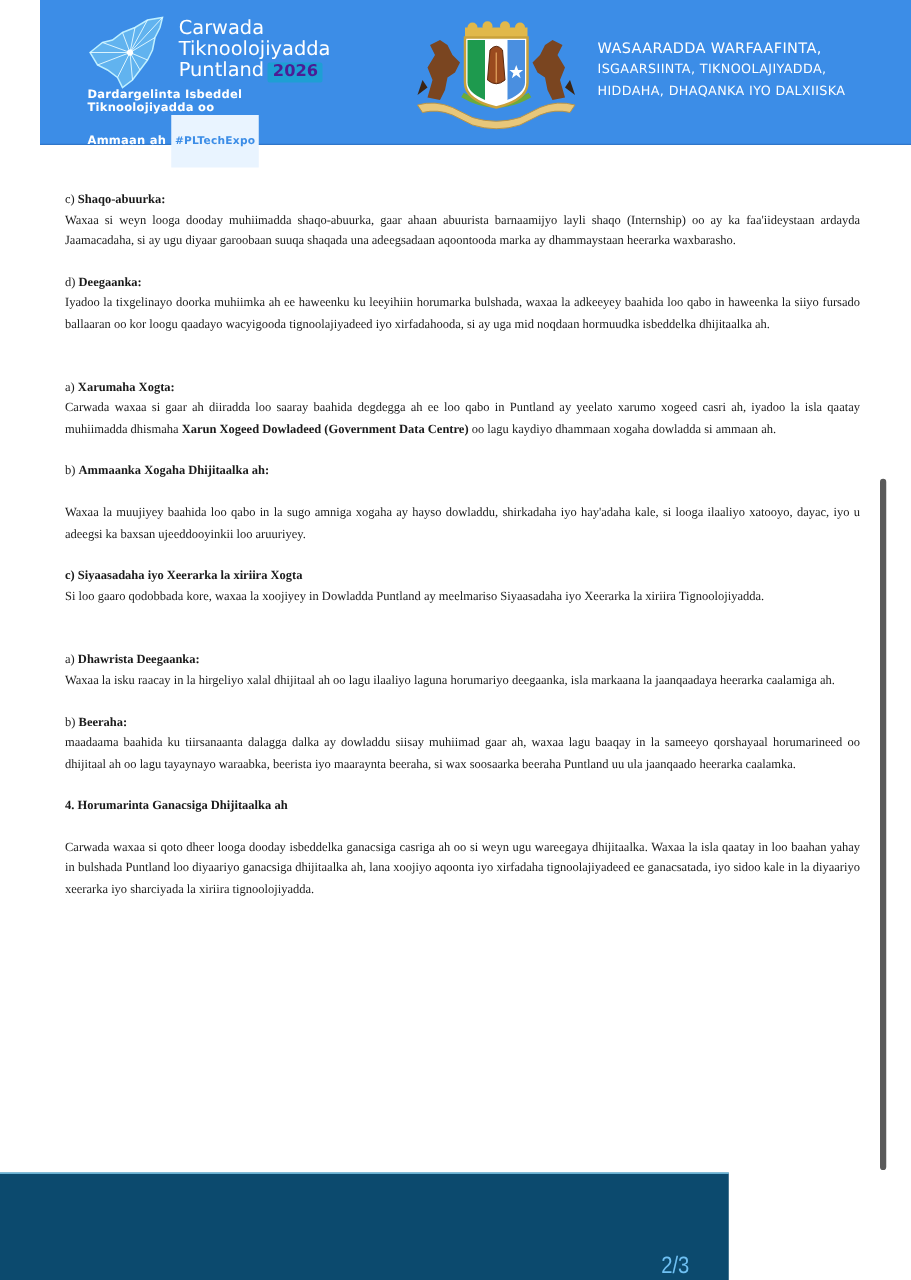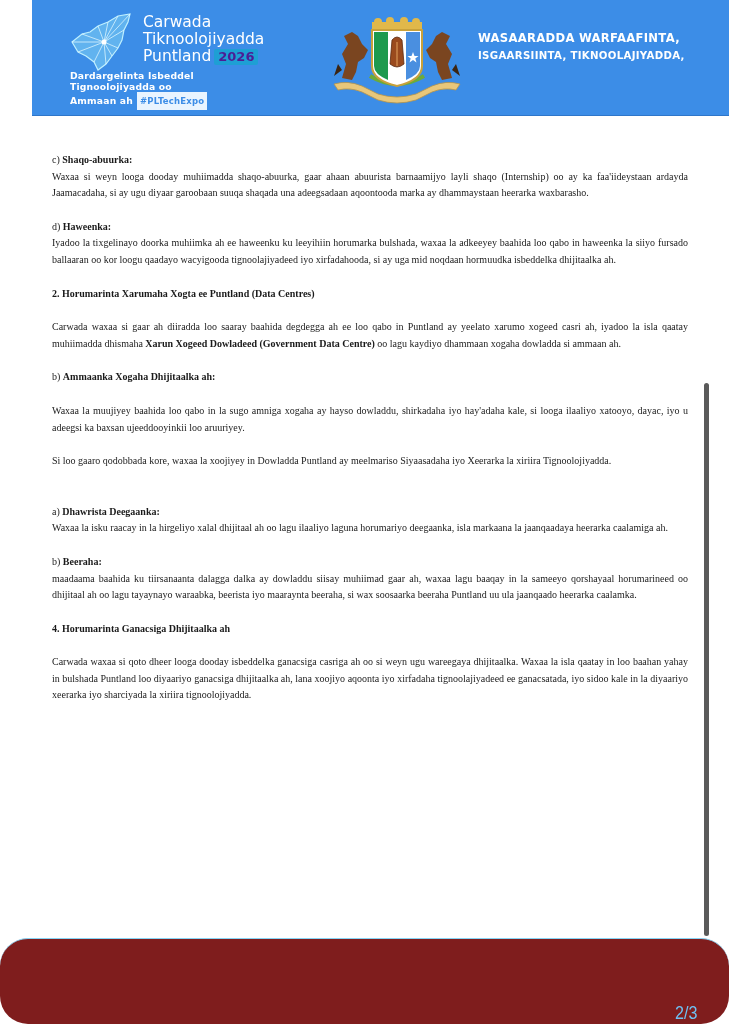--- a/index.html
+++ b/index.html
@@ -7,41 +7,41 @@
   body { position: relative; font-family: "Liberation Serif", "DejaVu Serif", serif; color: #1a1a1a; }
 
   
   .header { position: absolute; left: 0; top: 0; width: 729px; height: 116px; background: #3c8de7; border-bottom: 1px solid #2f76c9; margin-left: 32px; }
   .header::after { content: ""; position: absolute; right: 0; top: 0; width: 4px; height: 100%; background: #5aa7ef; }
   .expo-logo { position: absolute; left: 36px; top: 12px; width: 240px; height: 95px; }
   .map-icon { position: absolute; left: 0; top: 0; width: 72px; height: 62px; }
   .expo-title { position: absolute; left: 75px; top: 2px; font-family: "DejaVu Sans", "Liberation Sans", sans-serif; color: #ffffff; font-size: 15.5px; line-height: 17px; font-weight: normal; }
   .expo-year { display: inline-block; background: #1e9fd4; color: #4c1d95; font-weight: bold; font-size: 13px; padding: 0 4px; margin-left: 3px; line-height: 16px; border-radius: 2px; }
   .expo-tagline { position: absolute; left: 2px; top: 58px; font-family: "DejaVu Sans", "Liberation Sans", sans-serif; color: #ffffff; font-weight: bold; font-size: 9.2px; line-height: 11px; letter-spacing: 0.2px; }
-  .hashtag { display: inline-block; background: #e9f4ff; color: #3c8de7; font-size: 8.5px; padding: 4px 3px; margin-left: 4px; line-height: 10px; font-weight: bold; }
+  .hashtag { display: inline-block; background: #e9f4ff; color: #3c8de7; font-size: 8.5px; padding: 16px 3px; margin-left: 4px; line-height: 10px; font-weight: bold; }
 
   .emblem { position: absolute; left: 296px; top: 14px; width: 138px; height: 90px; }
 
-  .ministry { position: absolute; left: 446px; top: 29px; font-family: "DejaVu Sans", "Liberation Sans", sans-serif; color: #ffffff; font-weight: bold; letter-spacing: 0.3px; }
+  .ministry { position: absolute; left: 446px; top: 29px; font-family: "DejaVu Sans", "Liberation Sans", sans-serif; color: #ffffff; font-weight: normal; letter-spacing: 0.3px; }
   .ministry .l1 { font-size: 11.6px; line-height: 18px; display: block; }
   .ministry .l2, .ministry .l3 { font-size: 10.2px; line-height: 18px; display: block; }
 
   
   .content { position: absolute; left: 52px; top: 152px; width: 636px; font-size: 10px; line-height: 16.6px; }
   .para { text-align: justify; }
   .heading { font-weight: normal; }
   .heading b { font-weight: bold; }
   .section-title { font-weight: bold; }
   .gap-m { height: 17px; }
 
   
   .scrollbar { position: absolute; left: 704px; top: 383px; width: 5px; height: 553px; background: #5a5a5a; border-radius: 3px; }
 
   
-  .footer { position: absolute; left: 0; top: 938px; width: 729px; height: 86px; background: #7f1d1d; border-top: 1px solid #86d4f5; border-radius: 28px; }
+  .footer { position: absolute; left: 0; top: 938px; width: 583px; height: 86px; background: #0c4a6e; border-top: 1px solid #86d4f5; }
   .page-indicator { position: absolute; right: 32px; bottom: 0px; font-family: "Liberation Sans", "DejaVu Sans", sans-serif; font-size: 19px; color: #6fc0f3; line-height: 22px; transform: scaleX(0.85); transform-origin: right bottom; }
 </style>
 </head>
 <body>
 
 <div class="header">
   <div class="expo-logo">
     <svg class="map-icon" viewBox="0 0 72 62">
       <path d="M4 30 L14 22 L22 20 L30 14 L40 10 L50 4 L62 2 L60 10 L56 18 L54 28 L50 36 L44 44 L38 52 L30 58 L26 50 L18 44 L10 40 Z" fill="#7fd3f5" fill-opacity="0.55" stroke="#bff0ff" stroke-width="1.2"></path>
       <g stroke="#e8fbff" stroke-width="0.8" opacity="0.9">
@@ -60,21 +60,21 @@
       </g>
       <circle cx="36" cy="30" r="2.5" fill="#ffffff"></circle>
     </svg>
     <div class="expo-title">
       <span style="display:block">Carwada</span>
       <span style="display:block">Tiknoolojiyadda</span>
       <span style="display:block"><span>Puntland</span><span class="expo-year">2026</span></span>
     </div>
     <div class="expo-tagline">
       <span style="display:block">Dardargelinta Isbeddel</span>
-      <span style="display:block">Tignoolojiyadda oo</span>
+      <span style="display:block">Tiknoolojiyadda oo</span>
       <span style="display:block"><span>Ammaan ah</span><span class="hashtag">#PLTechExpo</span></span>
     </div>
   </div>
 
   <svg class="emblem" viewBox="0 0 138 90">
 
     <path d="M6 70 Q20 66 34 72 L50 80 Q69 86 88 80 L104 72 Q118 66 132 70 L128 76 Q116 73 104 78 L88 86 Q69 92 50 86 L34 78 Q22 73 10 76 Z" fill="#e8c77a" stroke="#b89448" stroke-width="0.8"></path>
 
     <path d="M14 64 L18 50 L14 40 L20 30 L16 22 L24 18 L30 22 L34 30 L40 36 L36 44 L30 48 L28 58 L24 66 Z" fill="#7a4520"></path>
     <path d="M14 56 L6 62 L10 50 Z" fill="#3b2412"></path>
@@ -95,53 +95,55 @@
     <path d="M78 18 L92 18 L92 52 Q92 60 78 66 Z" fill="#4a8fe0"></path>
     <polygon points="85,38 86.5,42 90.5,42 87.3,44.5 88.5,48.5 85,46 81.5,48.5 82.7,44.5 79.5,42 83.5,42" fill="#ffffff"></polygon>
 
     <path d="M64 26 Q69 20 74 26 L76 50 Q69 56 62 50 Z" fill="#9a4a1e" stroke="#5a2a10" stroke-width="0.8"></path>
     <line x1="69" y1="28" x2="69" y2="52" stroke="#e3a25e" stroke-width="1"></line>
   </svg>
 
   <div class="ministry">
     <span class="l1">WASAARADDA WARFAAFINTA,</span>
     <span class="l2">ISGAARSIINTA, TIKNOOLAJIYADDA,</span>
+    <span class="l3">HIDDAHA, DHAQANKA IYO DALXIISKA</span>
   </div>
 </div>
 
 <div class="content">
 
   <div>
     <div class="heading"><span>c) </span><b>Shaqo-abuurka:</b></div>
     <p class="para">Waxaa si weyn looga dooday muhiimadda shaqo-abuurka, gaar ahaan abuurista barnaamijyo layli shaqo (Internship) oo ay ka faa'iideystaan ardayda Jaamacadaha, si ay ugu diyaar garoobaan suuqa shaqada una adeegsadaan aqoontooda marka ay dhammaystaan heerarka waxbarasho.</p>
   </div>
   <div class="gap-m"></div>
 
   <div>
-    <div class="heading"><span>d) </span><b>Haweenka:</b></div>
+    <div class="heading"><span>d) </span><b>Deegaanka:</b></div>
     <p class="para">Iyadoo la tixgelinayo doorka muhiimka ah ee haweenku ku leeyihiin horumarka bulshada, waxaa la adkeeyey baahida loo qabo in haweenka la siiyo fursado ballaaran oo kor loogu qaadayo wacyigooda tignoolajiyadeed iyo xirfadahooda, si ay uga mid noqdaan hormuudka isbeddelka dhijitaalka ah.</p>
   </div>
   <div class="gap-m"></div>
 
-  <div class="section-title">2. Horumarinta Xarumaha Xogta ee Puntland (Data Centres)</div>
   <div class="gap-m"></div>
 
   <div>
+    <div class="heading"><span>a) </span><b>Xarumaha Xogta:</b></div>
     <p class="para"><span>Carwada waxaa si gaar ah diiradda loo saaray baahida degdegga ah ee loo qabo in Puntland ay yeelato xarumo xogeed casri ah, iyadoo la isla qaatay muhiimadda dhismaha </span><b>Xarun Xogeed Dowladeed (Government Data Centre)</b><span> oo lagu kaydiyo dhammaan xogaha dowladda si ammaan ah.</span></p>
   </div>
   <div class="gap-m"></div>
 
   <div>
     <div class="heading"><span>b) </span><b>Ammaanka Xogaha Dhijitaalka ah:</b></div>
     <div class="gap-m"></div>
     <p class="para">Waxaa la muujiyey baahida loo qabo in la sugo amniga xogaha ay hayso dowladdu, shirkadaha iyo hay'adaha kale, si looga ilaaliyo xatooyo, dayac, iyo u adeegsi ka baxsan ujeeddooyinkii loo aruuriyey.</p>
   </div>
   <div class="gap-m"></div>
 
   <div>
+    <div class="heading"><b>c) Siyaasadaha iyo Xeerarka la xiriira Xogta</b></div>
     <p class="para">Si loo gaaro qodobbada kore, waxaa la xoojiyey in Dowladda Puntland ay meelmariso Siyaasadaha iyo Xeerarka la xiriira Tignoolojiyadda.</p>
   </div>
   <div class="gap-m"></div>
 
   <div class="gap-m"></div>
 
   <div>
     <div class="heading"><span>a) </span><b>Dhawrista Deegaanka:</b></div>
     <p class="para">Waxaa la isku raacay in la hirgeliyo xalal dhijitaal ah oo lagu ilaaliyo laguna horumariyo deegaanka, isla markaana la jaanqaadaya heerarka caalamiga ah.</p>
   </div>

